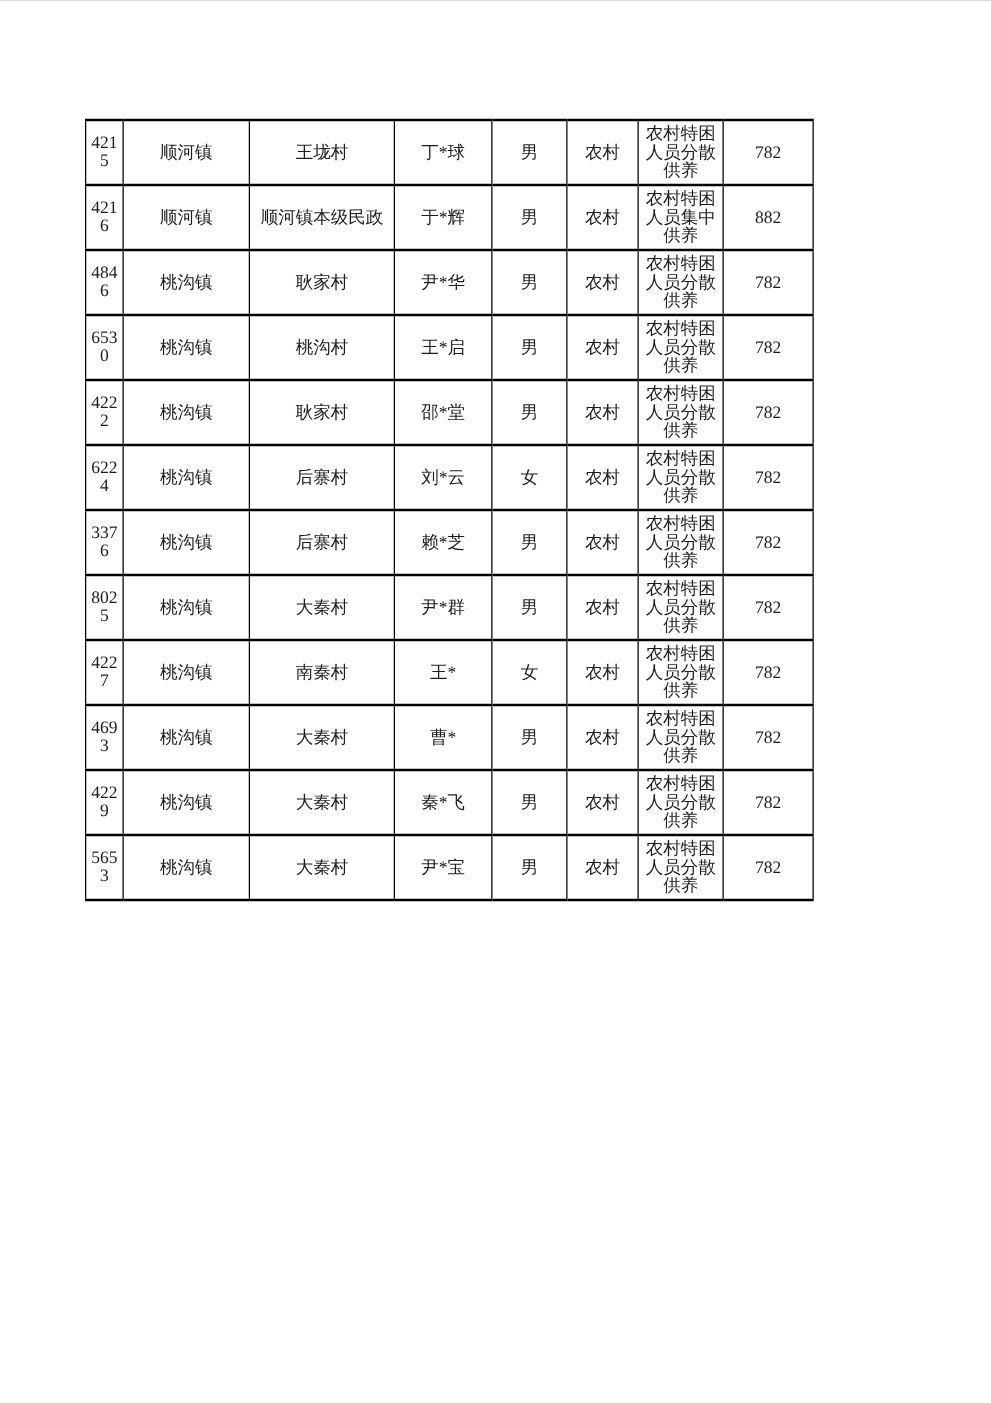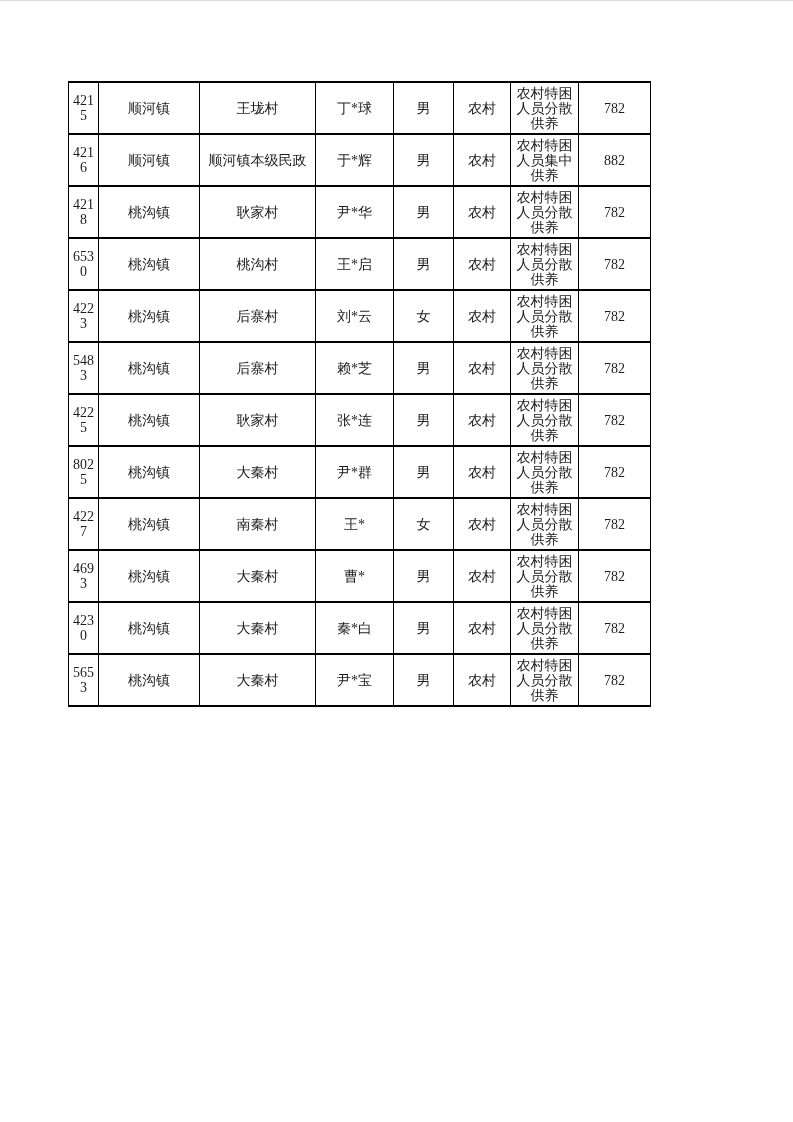--- a/index.html
+++ b/index.html
@@ -17,21 +17,21 @@
   }
   .top-edge {
     position: absolute;
     top: 0; left: 0;
     width: 793px; height: 1px;
     background: #dcdcdc;
   }
   table.data-table {
     position: absolute;
     left: 68px;
-    top: 81px;
+    top: 95px;
     width: 582px;
     border-collapse: collapse;
     table-layout: fixed;
   }
   table.data-table td {
     border-left: 1px solid #000;
     border-right: 1px solid #000;
     border-top: 2px solid #000;
     border-bottom: 2px solid #000;
     height: 50px;
@@ -86,64 +86,64 @@
           <td>4216</td>
           <td>顺河镇</td>
           <td>顺河镇本级民政</td>
           <td>于*辉</td>
           <td>男</td>
           <td>农村</td>
           <td>农村特困人员集中供养</td>
           <td>882</td>
         </tr>
         <tr>
-          <td>4218</td>
+          <td>4846</td>
           <td>桃沟镇</td>
           <td>耿家村</td>
           <td>尹*华</td>
           <td>男</td>
           <td>农村</td>
           <td>农村特困人员分散供养</td>
           <td>782</td>
         </tr>
         <tr>
           <td>6530</td>
           <td>桃沟镇</td>
           <td>桃沟村</td>
           <td>王*启</td>
           <td>男</td>
           <td>农村</td>
           <td>农村特困人员分散供养</td>
           <td>782</td>
         </tr>
         <tr>
-          <td>4223</td>
+          <td>4222</td>
+          <td>桃沟镇</td>
+          <td>耿家村</td>
+          <td>邵*堂</td>
+          <td>男</td>
+          <td>农村</td>
+          <td>农村特困人员分散供养</td>
+          <td>782</td>
+        </tr>
+        <tr>
+          <td>6224</td>
           <td>桃沟镇</td>
           <td>后寨村</td>
           <td>刘*云</td>
           <td>女</td>
           <td>农村</td>
           <td>农村特困人员分散供养</td>
           <td>782</td>
         </tr>
         <tr>
-          <td>5483</td>
+          <td>3376</td>
           <td>桃沟镇</td>
           <td>后寨村</td>
           <td>赖*芝</td>
-          <td>男</td>
-          <td>农村</td>
-          <td>农村特困人员分散供养</td>
-          <td>782</td>
-        </tr>
-        <tr>
-          <td>4225</td>
-          <td>桃沟镇</td>
-          <td>耿家村</td>
-          <td>张*连</td>
           <td>男</td>
           <td>农村</td>
           <td>农村特困人员分散供养</td>
           <td>782</td>
         </tr>
         <tr>
           <td>8025</td>
           <td>桃沟镇</td>
           <td>大秦村</td>
           <td>尹*群</td>
@@ -166,24 +166,24 @@
           <td>4693</td>
           <td>桃沟镇</td>
           <td>大秦村</td>
           <td>曹*</td>
           <td>男</td>
           <td>农村</td>
           <td>农村特困人员分散供养</td>
           <td>782</td>
         </tr>
         <tr>
-          <td>4230</td>
+          <td>4229</td>
           <td>桃沟镇</td>
           <td>大秦村</td>
-          <td>秦*白</td>
+          <td>秦*飞</td>
           <td>男</td>
           <td>农村</td>
           <td>农村特困人员分散供养</td>
           <td>782</td>
         </tr>
         <tr>
           <td>5653</td>
           <td>桃沟镇</td>
           <td>大秦村</td>
           <td>尹*宝</td>

